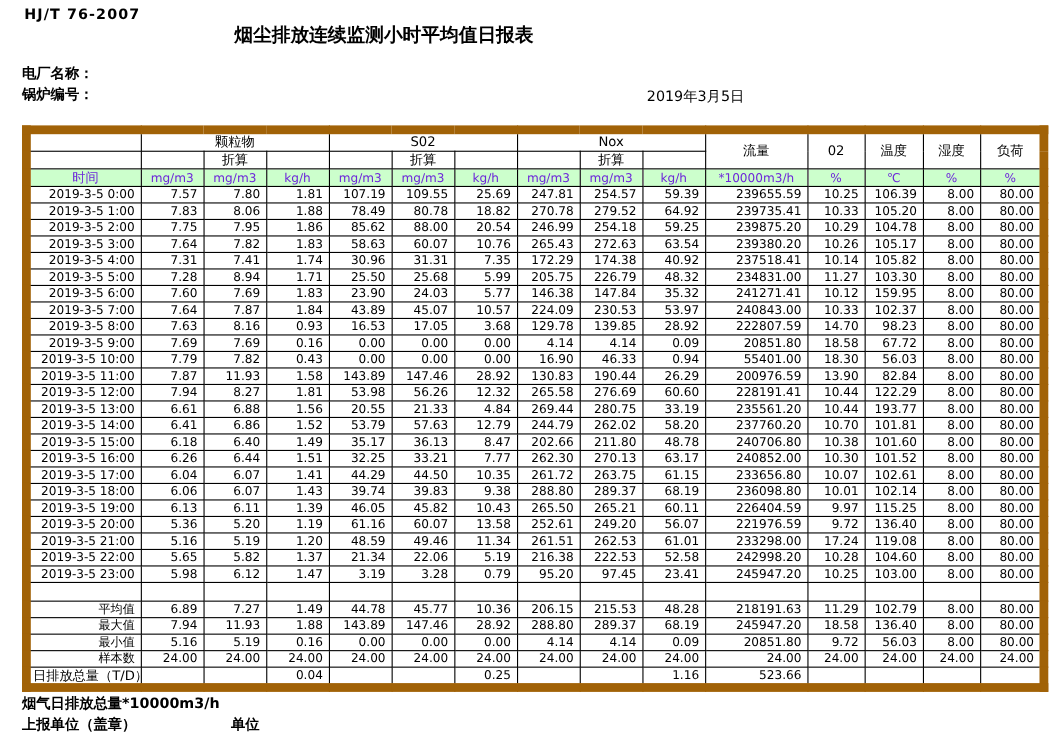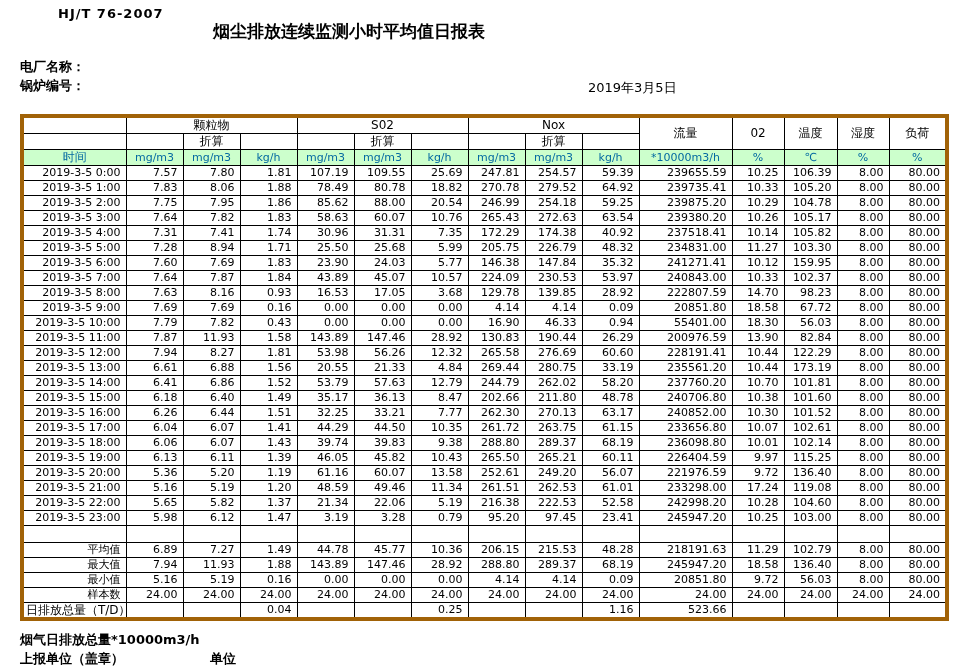--- a/index.html
+++ b/index.html
@@ -1,45 +1,45 @@
 <!DOCTYPE html>
 <html><head>
 <meta charset="utf-8">
 <style>
   html,body{margin:0;padding:0;}
   body{
     width:967px;height:667px;position:relative;background:#ffffff;
     font-family:"DejaVu Sans","Liberation Sans",sans-serif;color:#000;
   }
   .abs{position:absolute;}
-  #doc-code{left:22px;top:6px;font-size:13px;font-weight:bold;letter-spacing:1px;margin-left:36px;}
+  #doc-code{left:22px;top:6px;font-size:13px;font-weight:bold;letter-spacing:1px;}
   #report-title{left:213px;top:20px;font-size:17px;font-weight:bold;}
   #plant-line{left:20px;top:58px;font-size:13px;font-weight:bold;}
   #boiler-line{left:20px;top:77px;font-size:13px;font-weight:bold;}
   #report-date{left:588px;top:79px;font-size:13px;font-weight:normal;}
 
   #report-table{
     left:20px;top:114px;
     border-collapse:collapse;table-layout:fixed;width:925px;
-    border:4px solid #a16207;
+    border:8px solid #a16207;
     font-size:11px;
   }
   #report-table td,#report-table th{
     border:1px solid #000;
     height:14px;line-height:14px;
     padding:0 5px 0 0;
     text-align:right;
     overflow:hidden;white-space:nowrap;
     font-weight:normal;
   }
   #report-table thead td,#report-table thead th{
     text-align:center;padding:0;height:15px;line-height:15px;font-size:12px;
   }
   #report-table tr.units-row td{
-    background:#CCFFCC;color:#0369a1;text-align:center;padding:0;
+    background:#CCFFCC;color:#6d28d9;text-align:center;padding:0;
     font-size:11px;height:15px;line-height:15px;margin-top:45px;
   }
   #report-table tr.units-row td.time-head{font-size:12px;}
   #report-table td.time-cell{padding-right:5px;}
   #report-table tr.empty-row td{height:16px;}
   #report-table td.label-left{text-align:center;padding:0 0 0 2px;font-size:12px;}
   #footer-note{left:20px;top:631px;font-size:13px;font-weight:bold;}
   #footer-line{left:20px;top:650px;font-size:13px;font-weight:bold;width:500px;}
   #footer-unit{position:absolute;left:190px;top:0;}
 </style>
@@ -340,21 +340,21 @@
         <td>6.88</td>
         <td>1.56</td>
         <td>20.55</td>
         <td>21.33</td>
         <td>4.84</td>
         <td>269.44</td>
         <td>280.75</td>
         <td>33.19</td>
         <td>235561.20</td>
         <td>10.44</td>
-        <td>173.19</td>
+        <td>193.77</td>
         <td>8.00</td>
         <td>80.00</td>
       </tr>
       <tr>
         <td class="time-cell">2019-3-5 14:00</td>
         <td>6.41</td>
         <td>6.86</td>
         <td>1.52</td>
         <td>53.79</td>
         <td>57.63</td>

